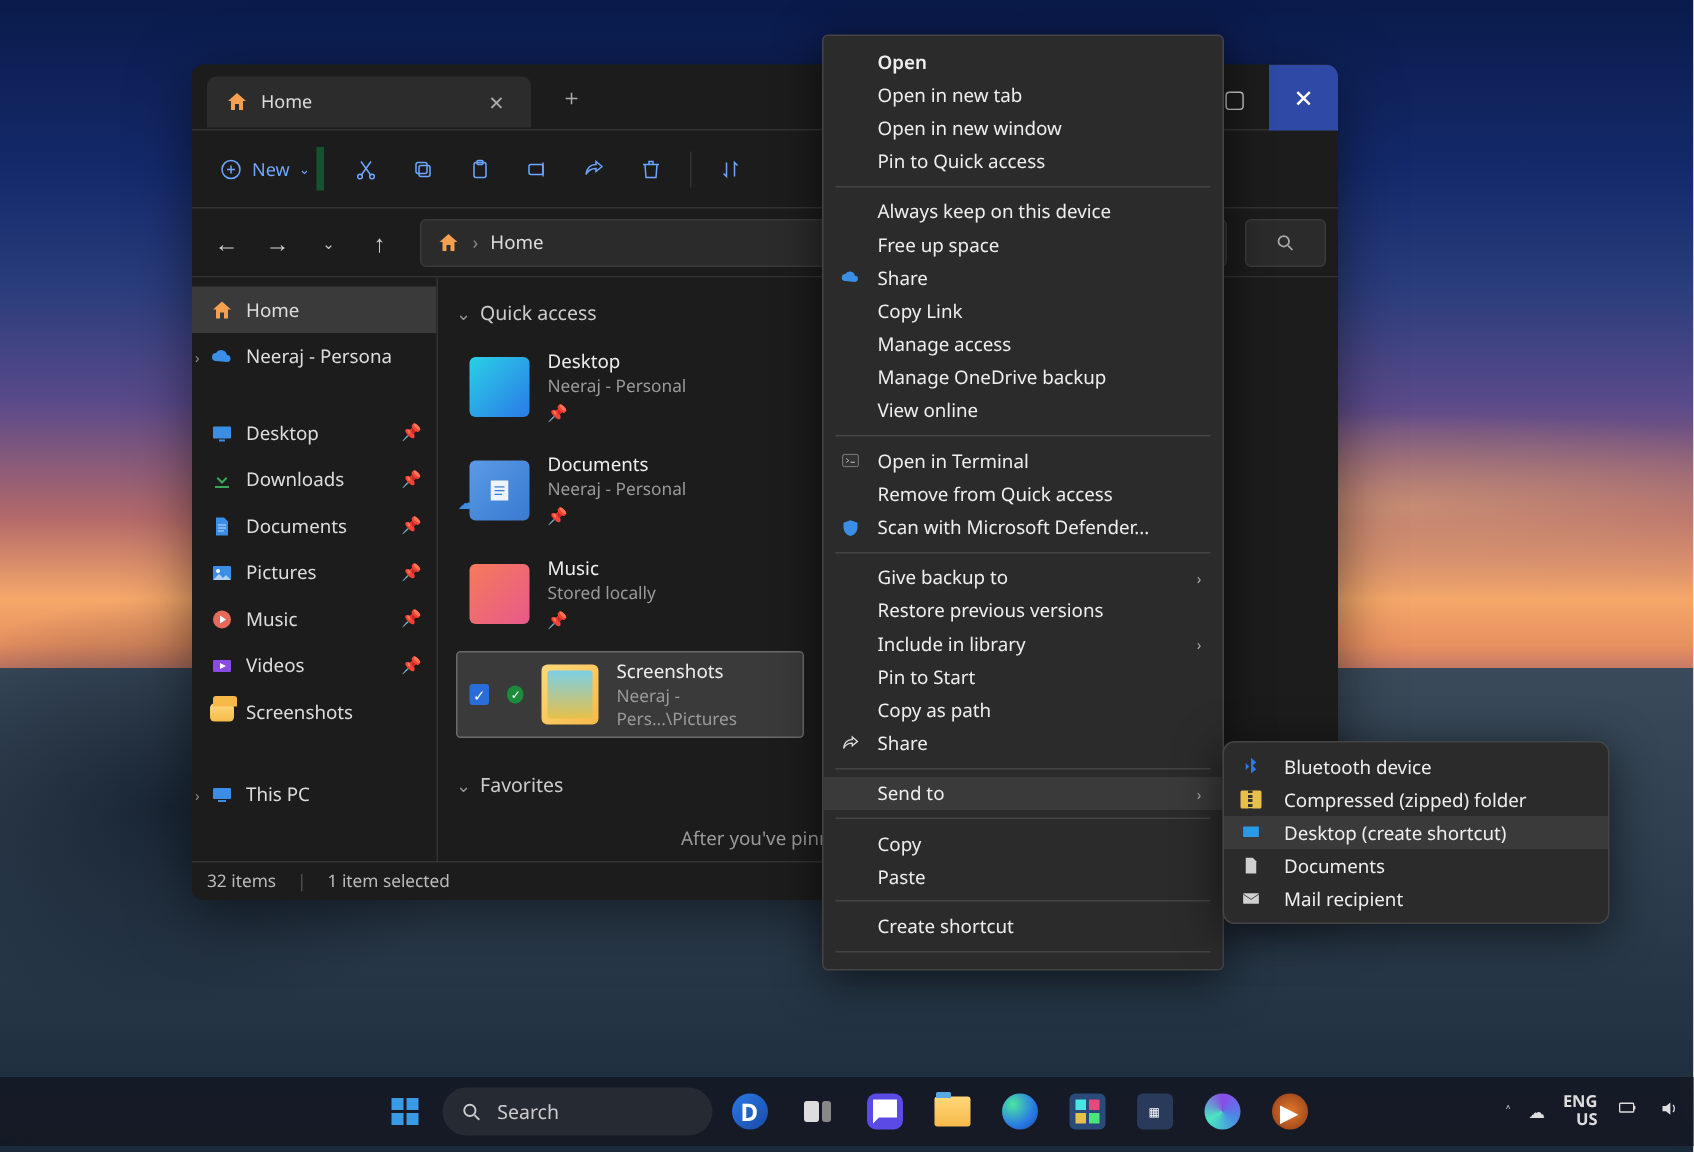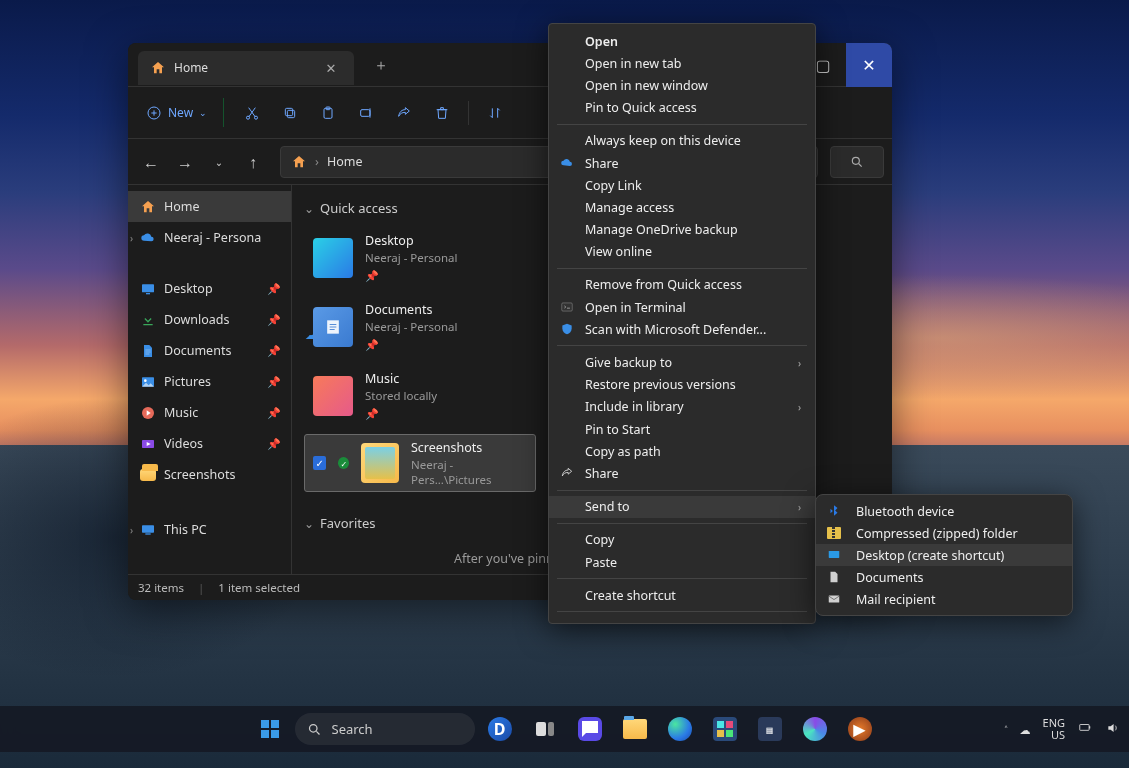--- a/index.html
+++ b/index.html
@@ -45,21 +45,21 @@
   .wincontrols { margin-left: auto; display: flex; }
   .wbtn { width: 46px; height: 44px; display: flex; align-items: center; justify-content: center; color: #ccc; }
   .wbtn.closebtn { background: #2f4aa6; color: #fff; }
 
   .toolbar {
     display: flex; align-items: center; height: 52px; padding: 0 10px; gap: 6px;
     border-bottom: 1px solid #333; font-size: 12px; color: #8ab4f8;
   }
   .tbtn { display: flex; align-items: center; gap: 6px; padding: 6px 8px; color: #6ea7ff; }
   .tbtn svg { width: 16px; height: 16px; }
-  .tnew { border-right: 1px solid #14532d; padding-right: 16px; margin-right: 6px; }
+  .tnew { border-right: 5px solid #14532d; padding-right: 4px; margin-right: 6px; }
   .tsep { width: 1px; height: 24px; background: #333; margin: 0 4px; }
 
   .addrrow {
     display: flex; align-items: center; height: 46px; padding: 0 8px; gap: 4px;
     border-bottom: 1px solid #333;
   }
   .navbtn { width: 30px; height: 30px; display: flex; align-items: center; justify-content: center; color: #ccc; }
   .breadcrumb {
     flex: 1; display: flex; align-items: center; gap: 8px; height: 32px;
     background: #2b2b2b; border: 1px solid #3a3a3a; border-radius: 4px;
@@ -146,40 +146,40 @@
   .submenu {
     position: absolute; left: 815px; top: 494px; width: 258px;
     background: #2b2b2b; border: 1px solid #444; border-radius: 8px;
     box-shadow: 0 6px 30px rgba(0,0,0,.6); color: #eee; font-size: 12.5px;
     padding: 5px 0; z-index: 51;
   }
   .submenu .ctxitem { height: 22px; padding-left: 40px; align-items: center; }
 
   
   .taskbar {
-    position: absolute; left: 0; right: 0; bottom: 16px; height: 46px;
+    position: absolute; left: 0; right: 0; bottom: 4px; height: 46px;
     background: rgba(20,24,34,.85); backdrop-filter: blur(8px);
     display: flex; align-items: center; color: #ddd;
   }
   .tbcenter { position: absolute; left: 50%; transform: translateX(-50%); bottom: 3px; display:flex; align-items:center; gap: 5px; }
   .tbicon {
     width: 40px; height: 40px; display: flex; align-items: center; justify-content: center;
     border-radius: 4px;
   }
   .tbicon svg, .tbicon .glyph { width: 24px; height: 24px; }
   .searchpill {
     display: flex; align-items: center; gap: 10px; height: 32px; width: 180px;
     padding: 0 12px; background: rgba(40,44,54,.9); border-radius: 16px;
     font-size: 13px; color: #ccc;
   }
   .systray {
     position: absolute; right: 8px; bottom: 0; height: 46px;
     display: flex; align-items: center; gap: 12px; font-size: 11px; color: #ddd;
   }
-  .lang { text-align: right; line-height: 1.1; font-size: 11px; }
+  .lang { text-align: right; line-height: 1.1; font-size: 11px; font-weight: bold; }
 
   
   .foldericon {
     width: 40px; height: 30px; background: linear-gradient(180deg,#ffd87a,#f7b94a);
     border-radius: 3px; position: relative;
   }
   .foldericon::before {
     content:""; position:absolute; top:-5px; left:2px; width:16px; height:7px;
     background:#f7b94a; border-radius:2px 2px 0 0;
   }
@@ -453,51 +453,54 @@
       <span>Open in new window</span>
     </div>
     <div class="ctxitem">
       <span>Pin to Quick access</span>
     </div>
     <div class="ctxdiv"></div>
     <div class="ctxitem">
       <span>Always keep on this device</span>
     </div>
     <div class="ctxitem">
+      <span>Free up space</span>
+    </div>
+    <div class="ctxitem">
       <span class="lefticon">
         <svg width="14" height="14" viewBox="0 0 24 24">
           <path fill="#3a8ee6" d="M6 16a4 4 0 010-8 6 6 0 0111 2 3.5 3.5 0 010 7z"></path>
         </svg>
       </span>
       <span>Share</span>
     </div>
     <div class="ctxitem">
       <span>Copy Link</span>
     </div>
     <div class="ctxitem">
       <span>Manage access</span>
     </div>
     <div class="ctxitem">
       <span>Manage OneDrive backup</span>
     </div>
     <div class="ctxitem">
       <span>View online</span>
     </div>
     <div class="ctxdiv"></div>
-    <div class="ctxitem">
-      <span>Remove from Quick access</span>
-    </div>
     <div class="ctxitem">
       <span class="lefticon">
         <svg width="14" height="14" viewBox="0 0 24 24">
           <rect x="3" y="5" width="18" height="14" rx="2" fill="#333" stroke="#888"></rect>
           <path stroke="#ddd" d="M7 10l3 2-3 2M12 14h5"></path>
         </svg>
       </span>
       <span>Open in Terminal</span>
+    </div>
+    <div class="ctxitem">
+      <span>Remove from Quick access</span>
     </div>
     <div class="ctxitem">
       <span class="lefticon">
         <svg width="14" height="14" viewBox="0 0 24 24">
           <path fill="#3a8ee6" d="M12 3l8 3v5c0 5-3.5 9-8 10-4.5-1-8-5-8-10V6z"></path>
         </svg>
       </span>
       <span>Scan with Microsoft Defender...</span>
     </div>
     <div class="ctxdiv"></div>

